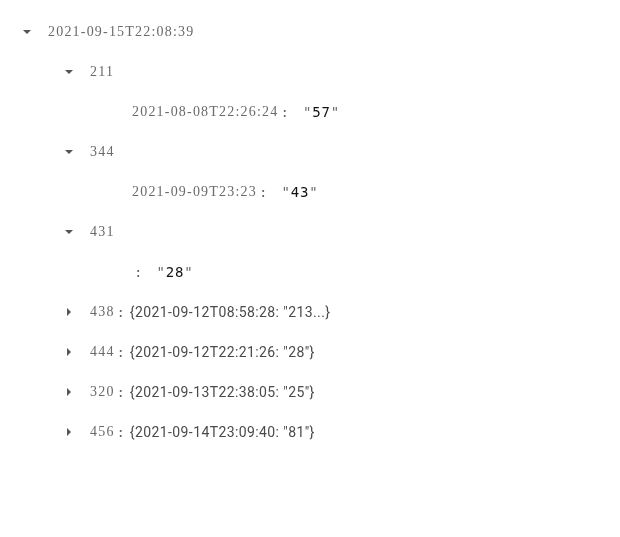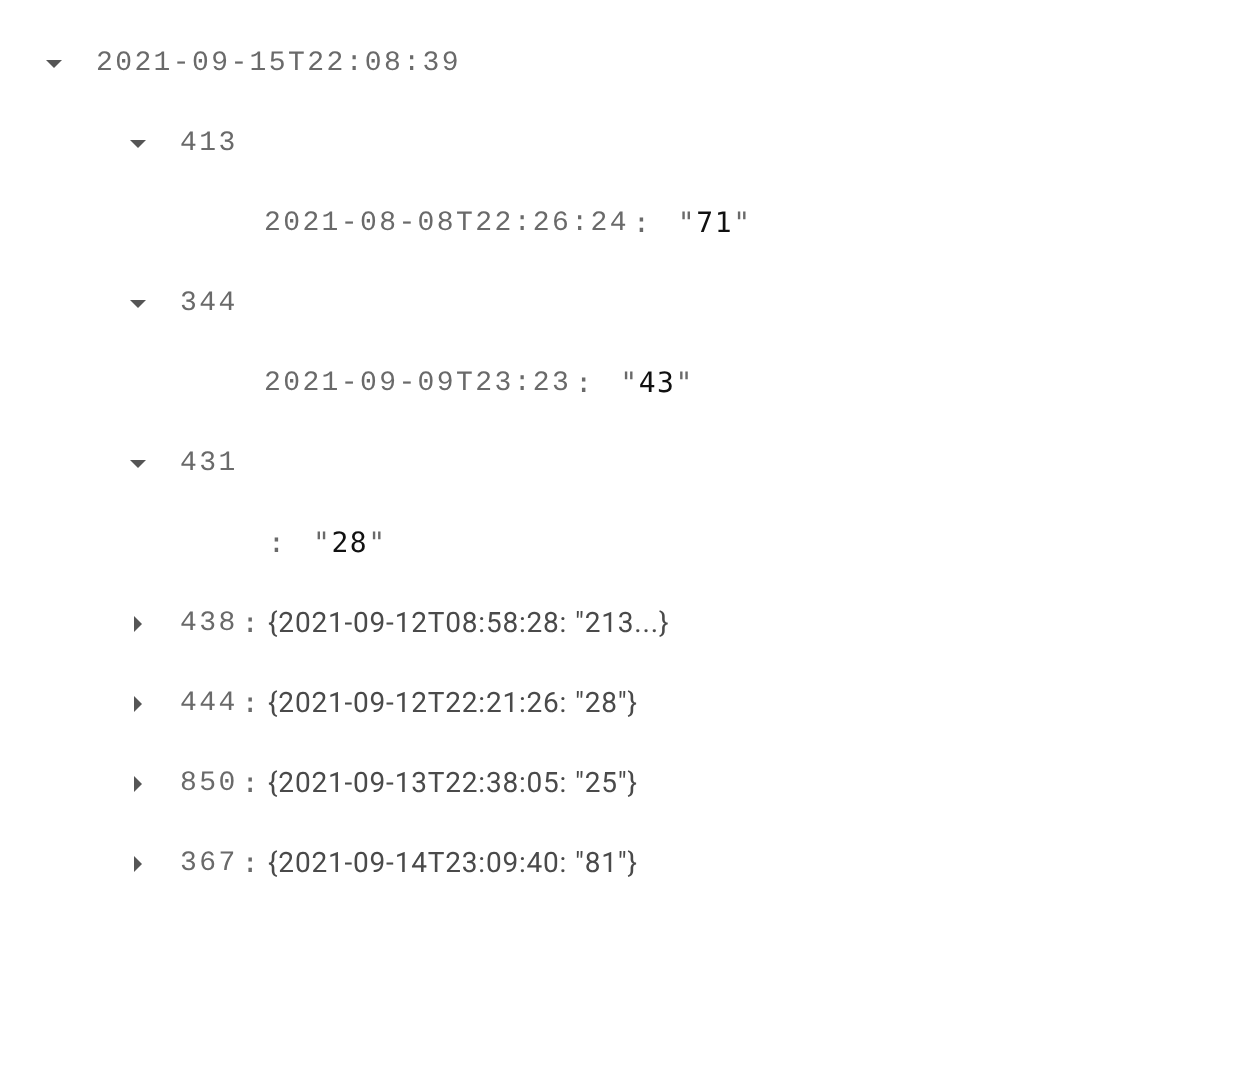--- a/index.html
+++ b/index.html
@@ -45,21 +45,21 @@
     }
     .caret-placeholder {
       width: 14px;
       margin-right: 14px;
       flex-shrink: 0;
     }
     .indent-0 { padding-left: 0px; }
     .indent-1 { padding-left: 42px; }
     .indent-2 { padding-left: 84px; }
     .key-text {
-      font-family: Liberation Mono, monospace;
+      font-family: Liberation Serif, serif;
       color: #6a6a6a;
       font-size: 14px;
       letter-spacing: 1.2px;
     }
     .colon {
       font-family: ui-monospace, SFMono-Regular, Menlo, Consolas, monospace;
       color: #6a6a6a;
       font-size: 14px;
       margin: 0 4px 0 2px;
     }
@@ -92,28 +92,28 @@
   </span>
   <span class="key-text">2021-09-15T22:08:39</span>
 </div>
 
 <div class="tree-row indent-1">
   <span class="caret caret-down">
     <svg viewBox="0 0 10 10">
         <path d="M1 3 L5 7 L9 3 Z" fill="#555"></path>
       </svg>
   </span>
-  <span class="key-text">413</span>
+  <span class="key-text">211</span>
 </div>
 <div class="tree-row indent-2">
   <span class="caret-placeholder"></span>
   <span class="key-text">2021-08-08T22:26:24</span>
   <span class="colon">:</span>
   <span class="quote">&nbsp;"</span>
-  <span class="value-text">71</span>
+  <span class="value-text">57</span>
   <span class="quote">"</span>
 </div>
 
 <div class="tree-row indent-1">
   <span class="caret caret-down">
     <svg viewBox="0 0 10 10">
         <path d="M1 3 L5 7 L9 3 Z" fill="#555"></path>
       </svg>
   </span>
   <span class="key-text">344</span>
@@ -164,27 +164,27 @@
   <span class="colon">:</span>
   <span class="preview-text">{2021-09-12T22:21:26: "28"}</span>
 </div>
 
 <div class="tree-row indent-1">
   <span class="caret caret-right">
     <svg viewBox="0 0 10 10">
         <path d="M1 3 L5 7 L9 3 Z" fill="#555"></path>
       </svg>
   </span>
-  <span class="key-text">850</span>
+  <span class="key-text">320</span>
   <span class="colon">:</span>
   <span class="preview-text">{2021-09-13T22:38:05: "25"}</span>
 </div>
 
 <div class="tree-row indent-1">
   <span class="caret caret-right">
     <svg viewBox="0 0 10 10">
         <path d="M1 3 L5 7 L9 3 Z" fill="#555"></path>
       </svg>
   </span>
-  <span class="key-text">367</span>
+  <span class="key-text">456</span>
   <span class="colon">:</span>
   <span class="preview-text">{2021-09-14T23:09:40: "81"}</span>
 </div>
 
 </body></html>

